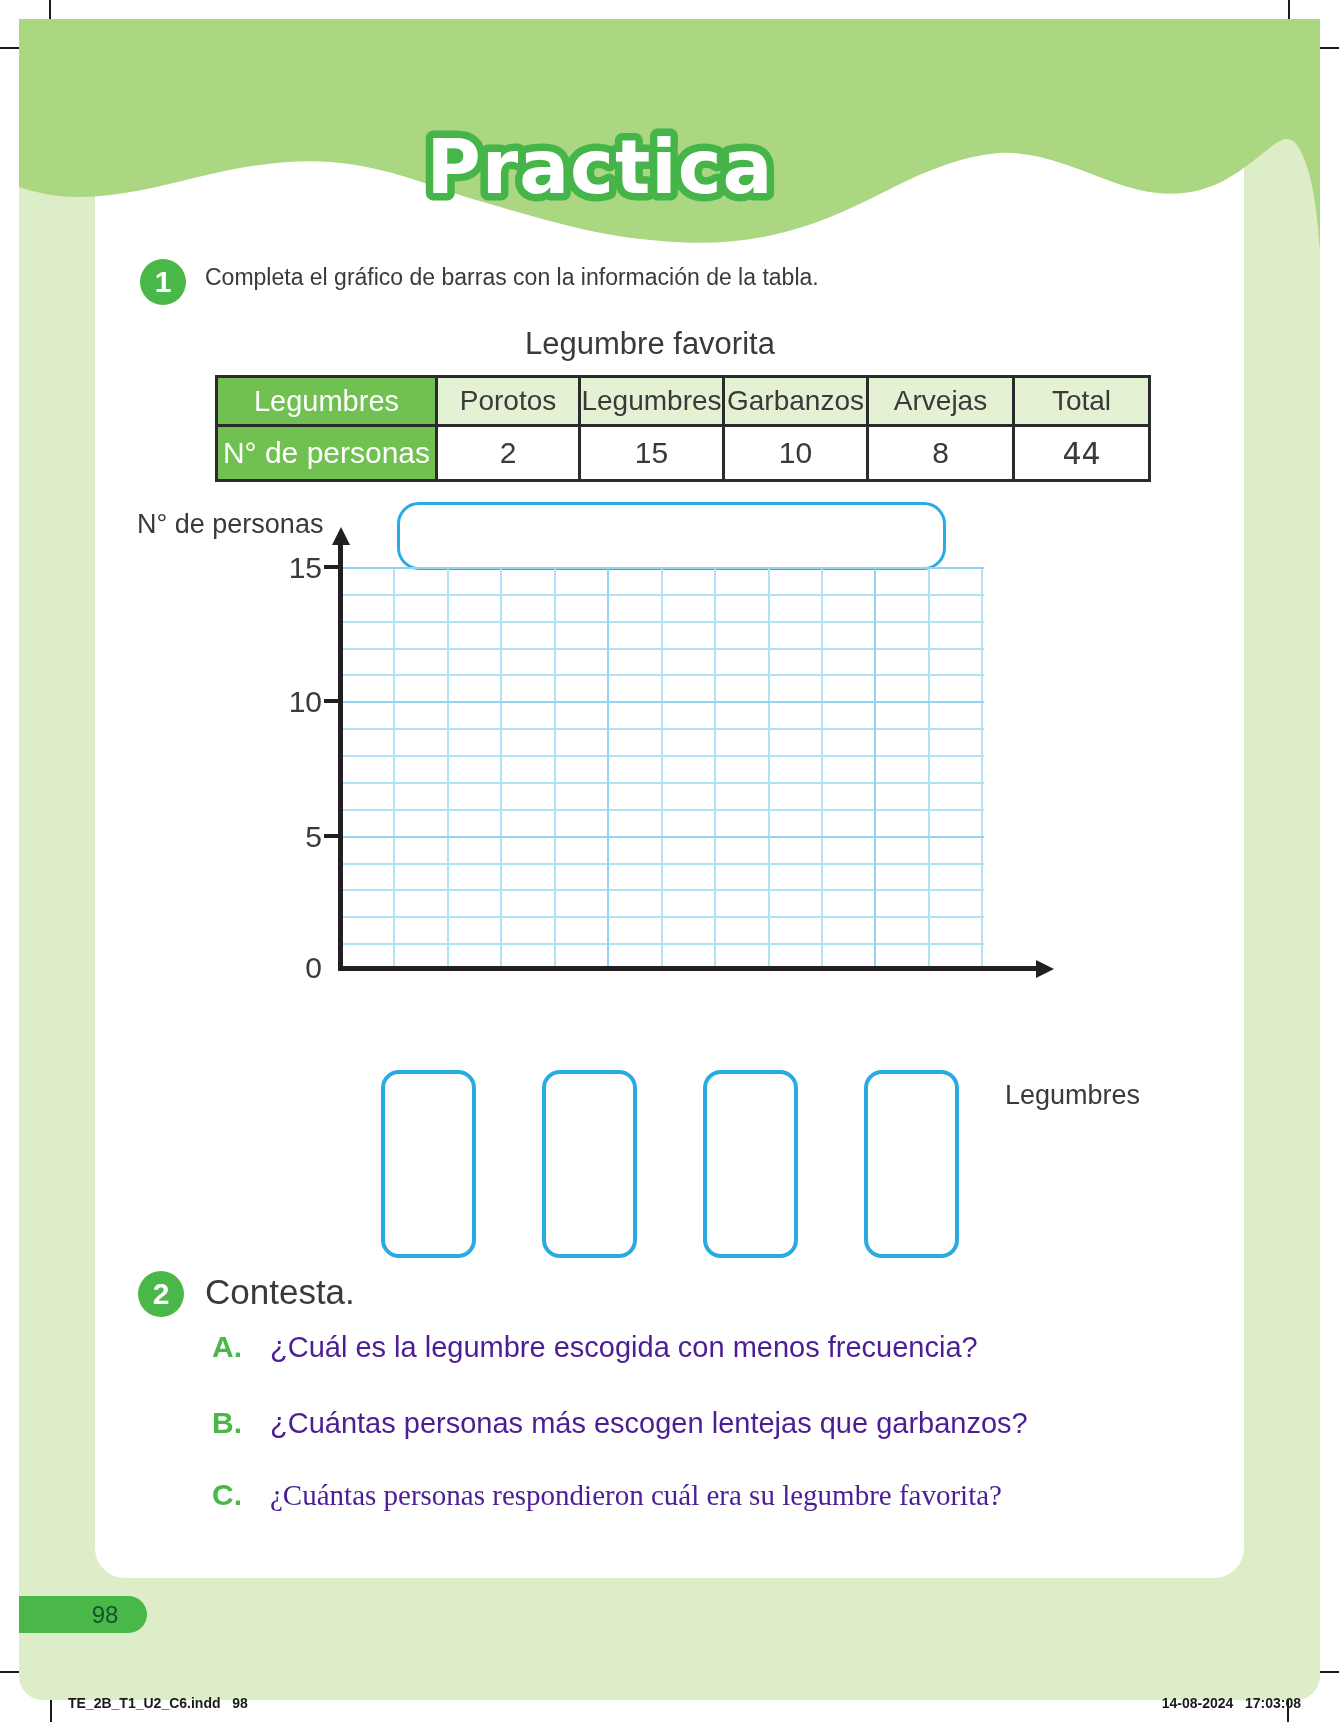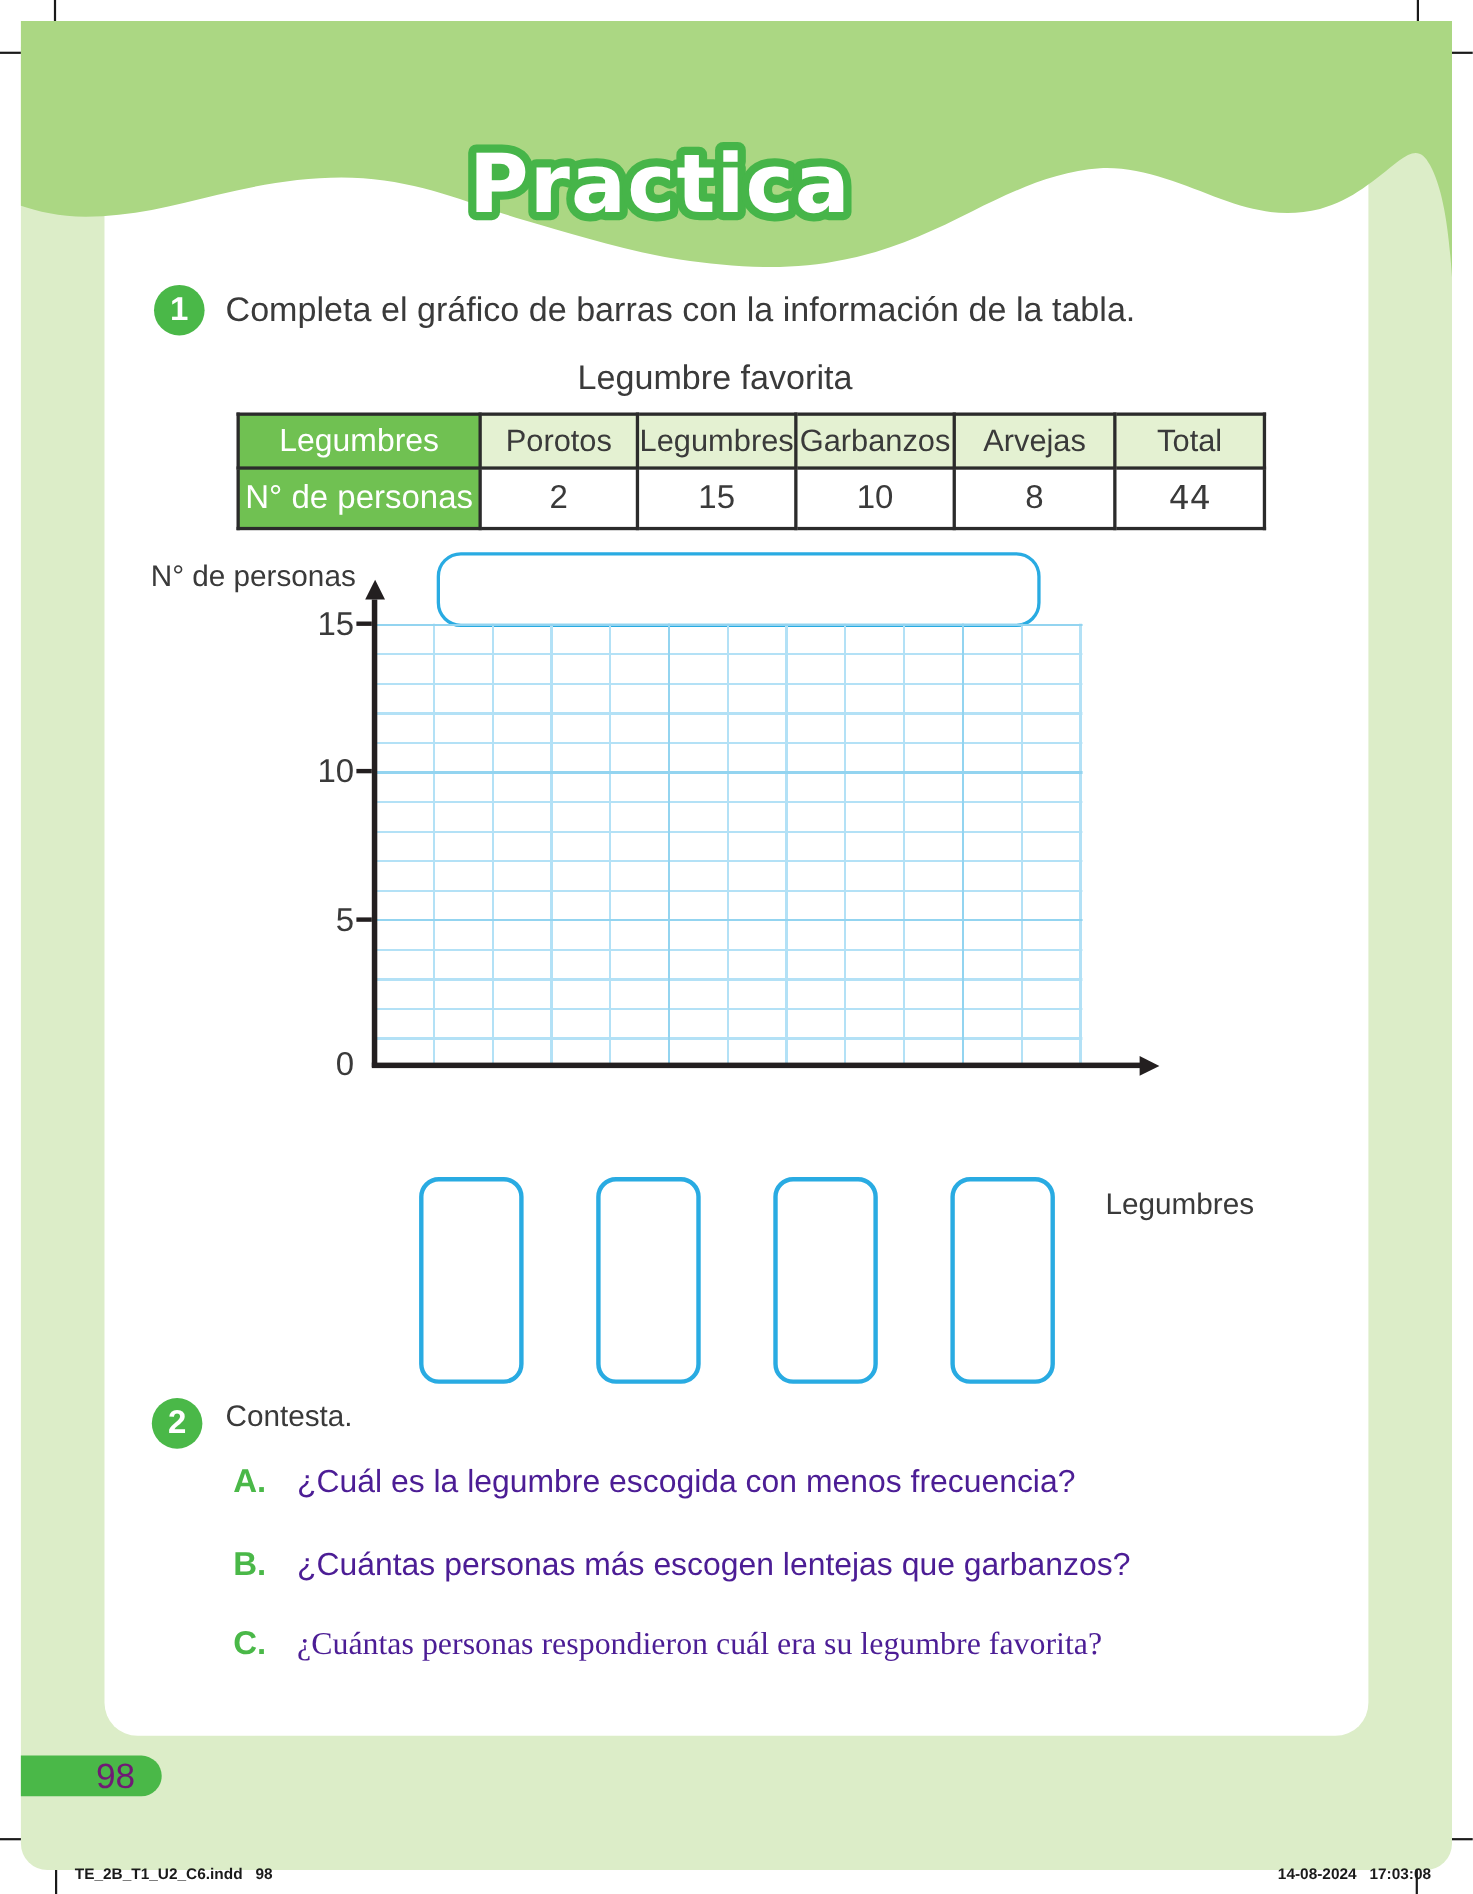--- a/index.html
+++ b/index.html
@@ -20,21 +20,21 @@
   .logo-svg{position:absolute;left:380px;top:98px;}
   .logo-text{font-family:"DejaVu Sans",sans-serif;font-weight:bold;font-size:74px;
              fill:#ffffff;stroke:#46b549;stroke-width:15px;paint-order:stroke;
              stroke-linejoin:round;letter-spacing:1px;}
 
   
   .badge{position:absolute;width:46px;height:46px;border-radius:50%;background:#4ab848;
          color:#ffffff;font-weight:bold;font-size:30px;display:flex;align-items:center;
          justify-content:center;}
 
-  .instruction{position:absolute;font-size:31px;color:#3a3a3a;white-space:nowrap;}
+  .instruction{position:absolute;font-size:23px;color:#3a3a3a;white-space:nowrap;}
 
   .table-title{position:absolute;left:450px;top:326px;width:400px;text-align:center;
                font-size:31px;color:#3a3a3a;}
 
   
   table.datatable{position:absolute;left:215px;top:375px;border-collapse:collapse;
                   table-layout:fixed;font-size:28px;color:#3a3a3a;}
   table.datatable td{border:3px solid #2b2b2b;text-align:center;padding:0;height:46px;}
   table.datatable tr.datarow td{height:52px;font-size:30px;}
   td.greenhead{background:#70c152;color:#ffffff;font-size:29px;}
@@ -65,21 +65,21 @@
   .ytick-dash{position:absolute;left:324px;width:14px;height:4px;background:#231f20;}
   .answer-box{position:absolute;top:1070px;width:87px;height:180px;background:#ffffff;
               border:4px solid #29abe2;border-radius:18px;}
 
   
   .q-letter{position:absolute;left:212px;width:52px;font-size:30px;font-weight:bold;color:#4ab848;}
   .q-text{position:absolute;left:270px;font-size:29px;color:#4c1d95;white-space:nowrap;}
 
   
   .page-badge{position:absolute;left:19px;top:1596px;width:128px;height:37px;background:#4ab848;
-              border-radius:0 19px 19px 0;color:#701a75;font-size:32px;display:flex;
+              border-radius:0 19px 19px 0;color:#14532d;font-size:24px;display:flex;
               align-items:center;justify-content:center;padding-left:44px;box-sizing:border-box;}
   .footer-text{position:absolute;top:1695px;font-size:14px;color:#1a1a1a;white-space:pre;
                font-family:"Liberation Sans",sans-serif;font-weight:bold;}
 </style>
 </head>
 <body>
 
 <div class="canvas">
 
   <div class="crop" style="left:49px;top:0;width:2px;height:29px;"></div>
@@ -170,21 +170,21 @@
   <div class="x-axis-label">Legumbres</div>
 
   <div class="answer-box" style="left:381px;"></div>
   <div class="answer-box" style="left:542px;"></div>
   <div class="answer-box" style="left:703px;"></div>
   <div class="answer-box" style="left:864px;"></div>
 
   <div class="badge" style="left:138px;top:1271px;">
     <span>2</span>
   </div>
-  <div class="instruction" style="left:205px;top:1272px;font-size:27px;">Contesta.</div>
+  <div class="instruction" style="left:205px;top:1272px;font-size:35px;">Contesta.</div>
 
   <div class="q-letter" style="top:1330px;">A.</div>
   <div class="q-text" style="top:1331px;">¿Cuál es la legumbre escogida con menos frecuencia?</div>
 
   <div class="q-letter" style="top:1406px;">B.</div>
   <div class="q-text" style="top:1407px;">¿Cuántas personas más escogen lentejas que garbanzos?</div>
 
   <div class="q-letter" style="top:1478px;">C.</div>
   <div class="q-text" style="top:1479px;font-family:Liberation Serif, serif;">¿Cuántas personas respondieron cuál era su legumbre favorita?</div>
 

